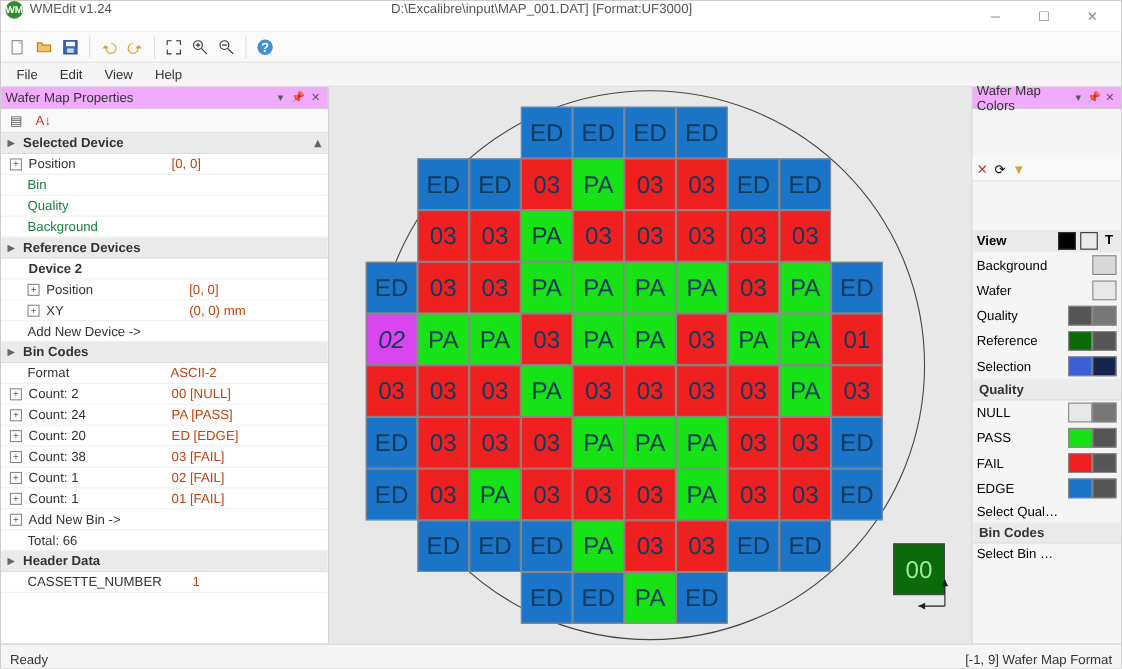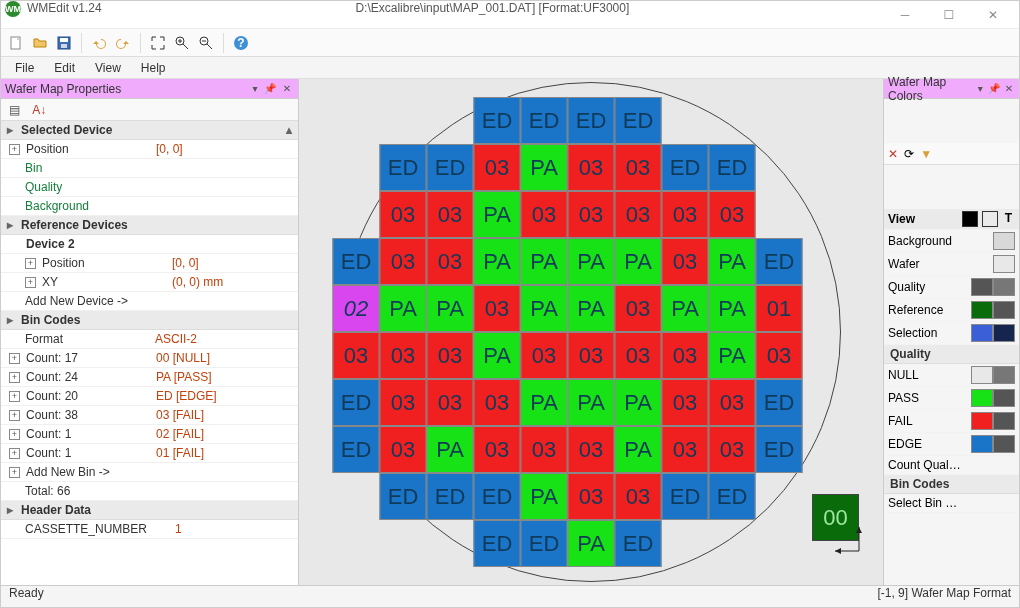--- a/index.html
+++ b/index.html
@@ -47,21 +47,21 @@
   .row-list { overflow:auto; }
   .color-sect-head { background:#eaeaea; padding:2px 6px; font-weight:bold; color:#333; border-bottom:1px solid #ddd; }
   .color-row { display:flex; align-items:center; padding:2px 4px; border-bottom:1px solid #f2f2f2; gap:4px; }
   .color-row .clabel { flex:1; white-space:nowrap; overflow:hidden; text-overflow:ellipsis; }
   .sw { width:22px; height:18px; border:1px solid #888; display:inline-block; }
   .sw2 { display:flex; gap:0; }
   .sw2 .sw { width:22px; }
   .view-icons { display:flex; gap:4px; }
   .view-icons .sq { width:16px; height:16px; border:1px solid #333; }
   .view-icons .sq.filled { background:#000; }
-  .status { height:22px; border-top:1px solid #ccc; background:#f5f5f5; display:flex; align-items:flex-start; padding:0 8px; color:#333; }
+  .status { height:22px; border-top:1px solid #ccc; background:#f5f5f5; display:flex; align-items:flex-end; padding:0 8px; color:#333; }
   .status .spacer { flex:1; }
   .wafer-circle { position:absolute; border:1px solid #444; border-radius:50%; }
 </style>
 </head>
 <body>
 
 <div id="app">
 
   <div class="titlebar">
     <span class="icon-app">WM</span>
@@ -199,21 +199,21 @@
             <span class="chev">▸</span>
             <span>Bin Codes</span>
           </div>
         <div class="prop-row">
             <span class="key">Format</span>
             <span class="val">ASCII-2</span>
           </div>
         <div id="bin-counts">
             <div class="prop-row">
               <span class="plus">+</span>
-              <span class="key">Count: 17</span>
+              <span class="key">Count: 2</span>
               <span class="val">00 [NULL]</span>
             </div>
             <div class="prop-row">
               <span class="plus">+</span>
               <span class="key">Count: 24</span>
               <span class="val">PA [PASS]</span>
             </div>
             <div class="prop-row">
               <span class="plus">+</span>
               <span class="key">Count: 20</span>
@@ -475,21 +475,21 @@
             </div>
             <div class="color-row">
               <span class="clabel">EDGE</span>
               <span class="sw2">
                 <span class="sw" style="background:#1a74c7"></span>
                 <span class="sw" style="background:#555555"></span>
               </span>
             </div>
           </div>
         <div class="color-row">
-            <span class="clabel">Count Qual…</span>
+            <span class="clabel">Select Qual…</span>
           </div>
         <div class="color-sect-head">Bin Codes</div>
         <div class="color-row">
             <span class="clabel">Select Bin …</span>
           </div>
       </div>
     </div>
   </div>
 
   <div class="status">

